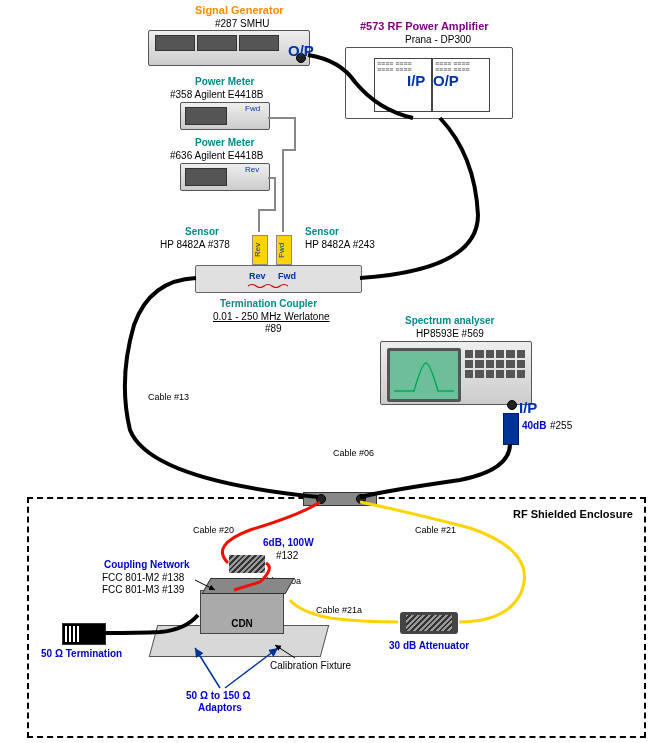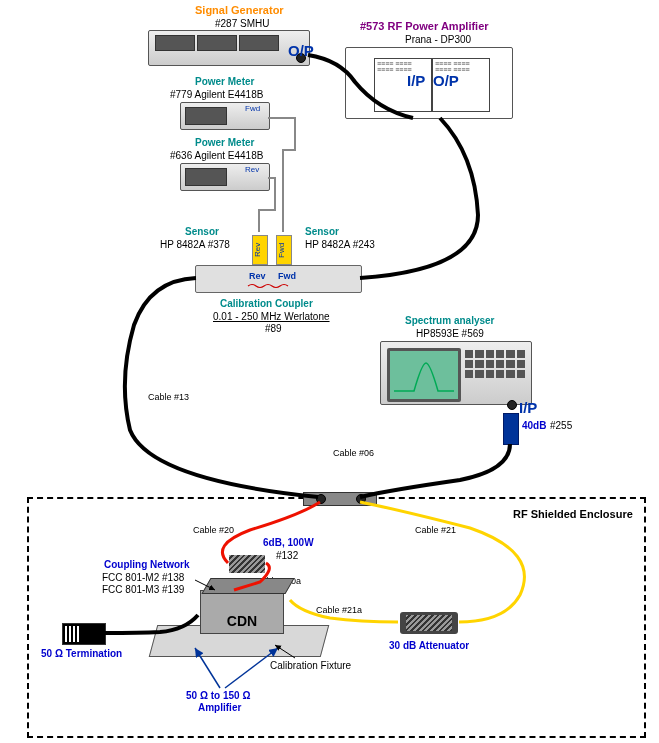--- a/index.html
+++ b/index.html
@@ -140,21 +140,21 @@
 <div class="label title-purple" style="left:360px; top:20px;">#573 RF Power Amplifier</div>
 <div class="label sub-black" style="left:405px; top:34px;">Prana - DP300</div>
 <div class="equip" style="left:345px; top:47px; width:166px; height:70px; background:#fff;">
   <div class="amp-display" style="left:28px; top:10px; width:52px; height:48px;">≡≡≡≡ ≡≡≡≡ ≡≡≡≡ ≡≡≡≡</div>
   <div class="amp-display" style="left:86px; top:10px; width:52px; height:48px;">≡≡≡≡ ≡≡≡≡ ≡≡≡≡ ≡≡≡≡</div>
 </div>
 <div class="label port-label" style="left:407px; top:72px;">I/P</div>
 <div class="label port-label" style="left:433px; top:72px;">O/P</div>
 
 <div class="label title-teal" style="left:195px; top:76px;">Power Meter</div>
-<div class="label sub-black" style="left:170px; top:89px;">#779 Agilent E4418B</div>
+<div class="label sub-black" style="left:170px; top:89px;">#358 Agilent E4418B</div>
 <div class="equip" style="left:180px; top:102px; width:88px; height:26px;">
   <div class="display-slot" style="left:4px; top:4px; width:40px; height:16px;"></div>
 </div>
 <div class="label" style="left:245px; top:104px; font-size:8px; color:#0033aa;">Fwd</div>
 
 <div class="label title-teal" style="left:195px; top:137px;">Power Meter</div>
 <div class="label sub-black" style="left:170px; top:150px;">#636 Agilent E4418B</div>
 <div class="equip" style="left:180px; top:163px; width:88px; height:26px;">
   <div class="display-slot" style="left:4px; top:4px; width:40px; height:16px;"></div>
 </div>
@@ -168,21 +168,21 @@
 <div class="label sub-black" style="left:305px; top:239px;">HP 8482A #243</div>
 <div class="small-yellow" style="left:276px; top:235px; width:14px; height:28px;">Fwd</div>
 
 <div class="coupler" style="left:195px; top:265px; width:165px; height:26px;">
   <div class="lbl" style="left:53px; top:5px;">Rev</div>
   <div class="lbl" style="left:82px; top:5px;">Fwd</div>
   <svg style="position:absolute; left:50px; top:17px;" width="50" height="6">
       <path d="M2 3 Q6 0 10 3 T18 3 T26 3 T34 3 T42 3" stroke="#c00" fill="none" stroke-width="1.2"></path>
     </svg>
 </div>
-<div class="label title-teal" style="left:220px; top:298px;">Calibration Coupler</div>
+<div class="label title-teal" style="left:220px; top:298px;">Termination Coupler</div>
 <div class="label sub-black" style="left:213px; top:311px;text-decoration:underline;">0.01 - 250 MHz  Werlatone</div>
 <div class="label sub-black" style="left:265px; top:323px;">#89</div>
 
 <div class="label title-teal" style="left:405px; top:315px;">Spectrum analyser</div>
 <div class="label sub-black" style="left:416px; top:328px;">HP8593E #569</div>
 <div class="equip" style="left:380px; top:341px; width:150px; height:62px;">
   <div class="screen" style="left:6px; top:6px; width:68px; height:48px;">
     <svg width="68" height="48">
         <path d="M4 40 L24 40 Q32 12 36 12 Q40 12 48 40 L64 40" stroke="#0a5" fill="none" stroke-width="1.5"></path>
       </svg>
@@ -234,32 +234,32 @@
 <div class="label sub-black" style="left:276px; top:550px;">#132</div>
 <div class="attenuator-hatch" style="left:229px; top:555px; width:36px; height:18px;"></div>
 
 <div class="label title-blue" style="left:104px; top:559px;">Coupling Network</div>
 <div class="label sub-black" style="left:102px; top:572px;">FCC 801-M2 #138</div>
 <div class="label sub-black" style="left:102px; top:584px;">FCC 801-M3 #139</div>
 
 <div class="plate" style="left:153px; top:625px; width:170px; height:30px;"></div>
 
 <div class="cdn-box" style="left:200px; top:590px; width:82px; height:42px;">
-  <div style="position:absolute; left:0; right:0; bottom:4px; text-align:center; font-weight:bold; font-size:14px;">CDN</div>
+  <div style="position:absolute; left:0; right:0; bottom:4px; text-align:center; font-weight:bold; font-size:10px;">CDN</div>
 </div>
 <div class="cdn-top" style="left:206px; top:578px; width:82px; height:14px; transform:skewX(-30deg);"></div>
 <div class="label sub-black" style="left:270px; top:660px;">Calibration Fixture</div>
 
 <div class="termination" style="left:62px; top:623px; width:42px; height:20px;">
   <div class="term-stripes" style="left:2px; top:2px; width:14px; height:16px;"></div>
 </div>
 <div class="label title-blue" style="left:41px; top:648px;">50 Ω Termination</div>
 
 <div class="label title-blue" style="left:186px; top:690px;">50 Ω to 150 Ω</div>
-<div class="label title-blue" style="left:198px; top:702px;">Amplifier</div>
+<div class="label title-blue" style="left:198px; top:702px;">Adaptors</div>
 
 <div class="attenuator-body" style="left:400px; top:612px; width:58px; height:22px;">
   <div class="attenuator-hatch" style="left:6px; top:3px; width:46px; height:16px;"></div>
 </div>
 <div class="label title-blue" style="left:389px; top:640px;">30 dB Attenuator</div>
 
 <svg class="cable" width="659" height="743">
 
   <path d="M308 55 Q340 60 355 82 Q378 110 413 118" stroke="#000" stroke-width="4" fill="none"></path>
 

